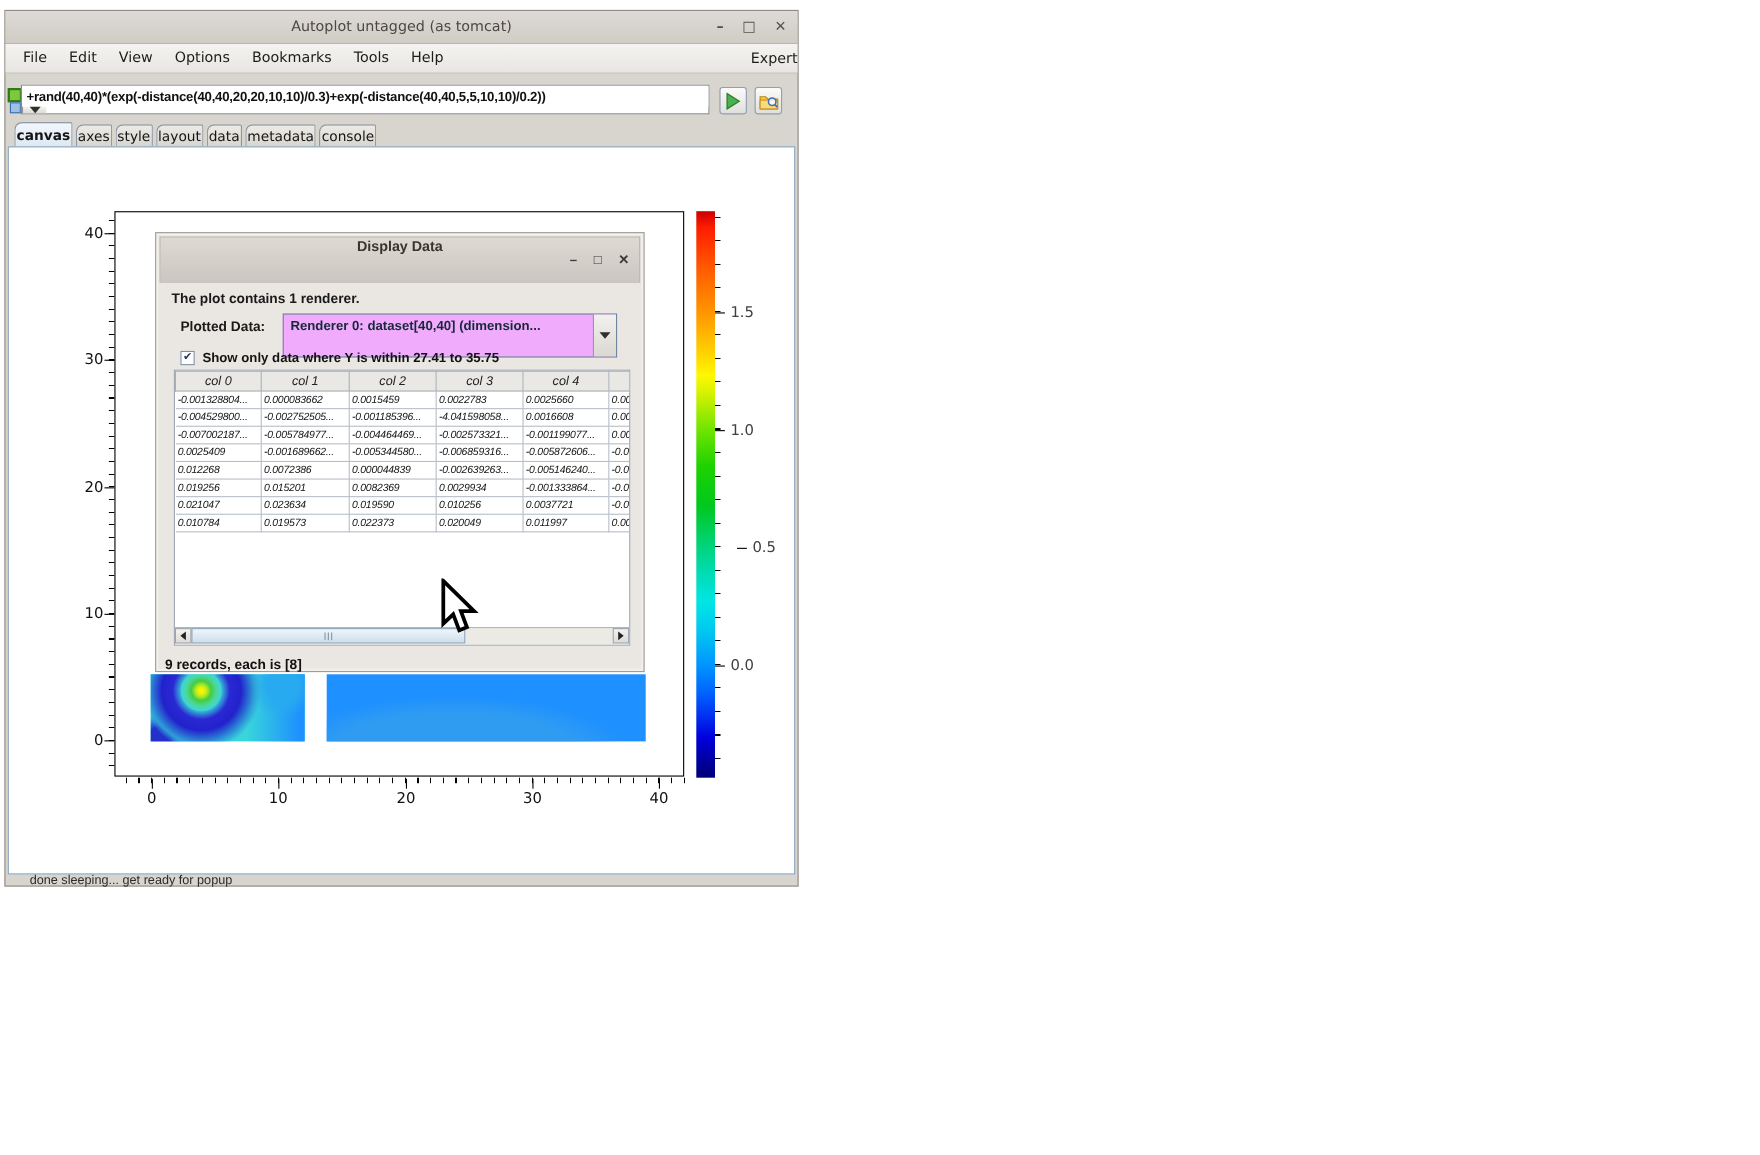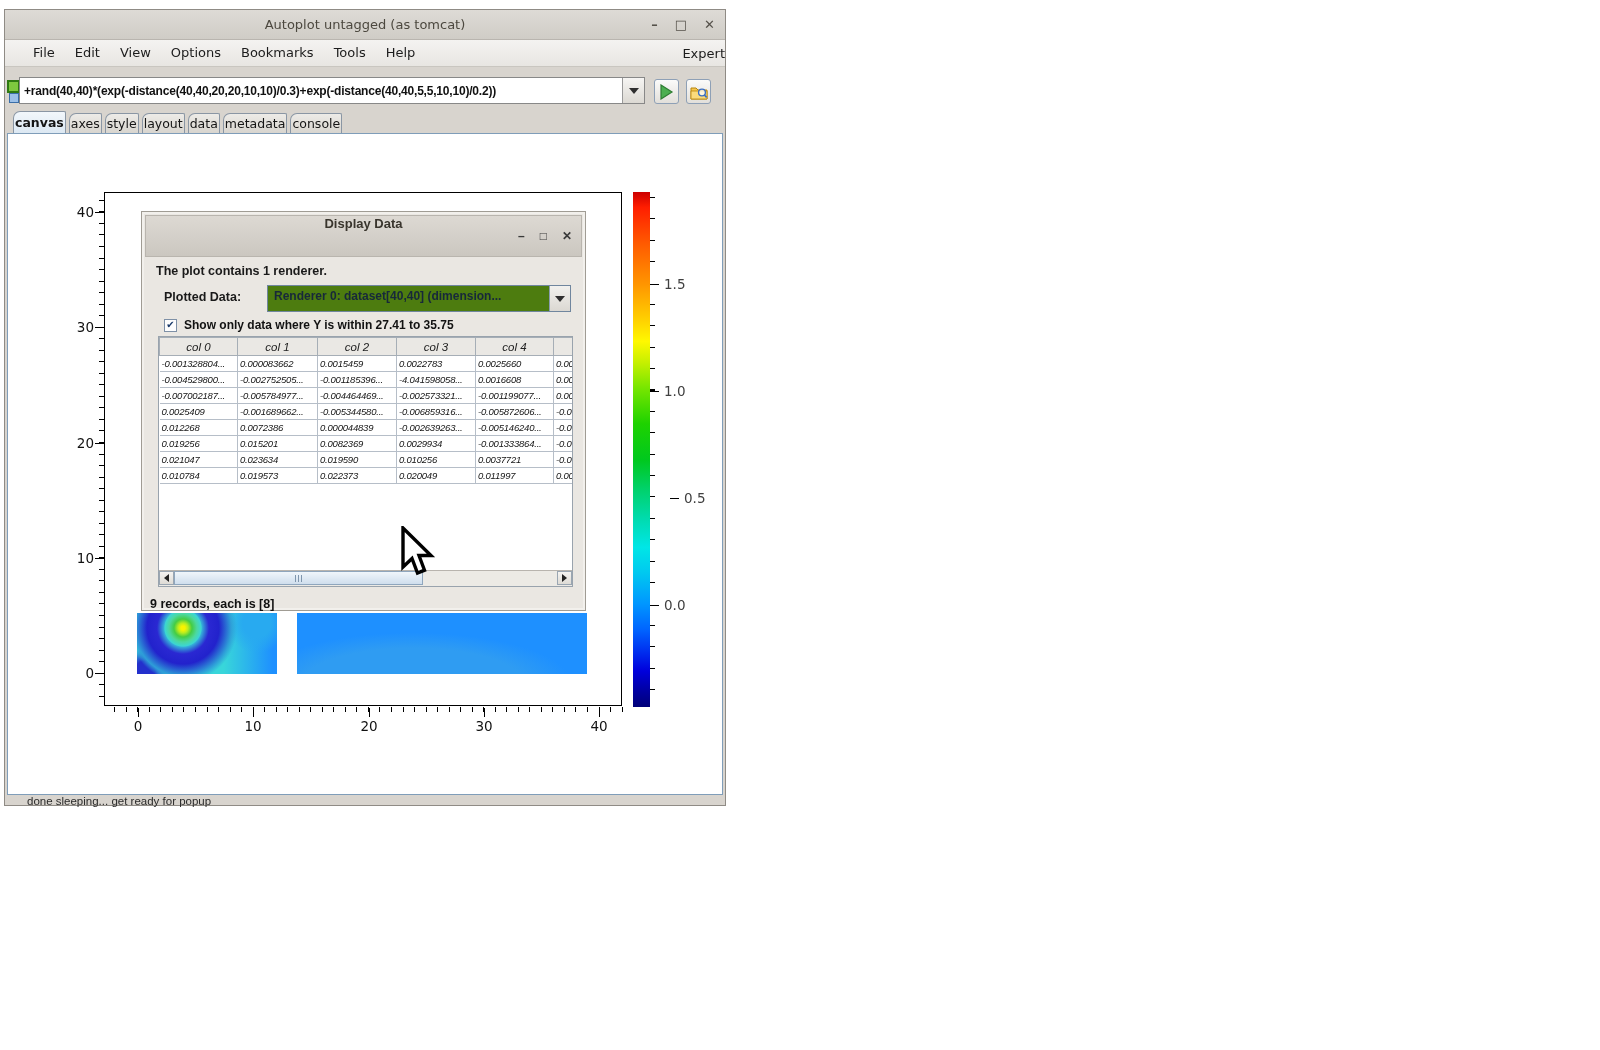--- a/index.html
+++ b/index.html
@@ -14,33 +14,33 @@
     background:linear-gradient(#dedbd6,#cfccc6);border-bottom:1px solid #b9b5af;
     display:flex;align-items:center;justify-content:center;
     font-size:13px;color:#4c483f;}
   .win-controls{position:absolute;right:10px;top:0;height:100%;display:flex;gap:17px;
     align-items:center;color:#55514a;font-size:13px;font-weight:bold;}
   .win-controls span{cursor:default;line-height:1;}
 
   .menubar{position:absolute;left:0;top:30px;right:0;height:26px;
     background:linear-gradient(#f4f3f1,#e8e6e2);border-bottom:1px solid #c9c6c0;
     display:flex;align-items:center;font-size:13px;color:#1c1c1c;}
-  .menu-items{display:flex;padding-left:18px;}
+  .menu-items{display:flex;padding-left:6px;}
   .menu-item{padding:0 10px;line-height:26px;}
   .menubar-right{margin-left:auto;}
 
   
   .toolbar{position:absolute;left:0;top:56px;right:0;height:46px;}
   .dsicon{position:absolute;left:2px;top:14px;width:14px;height:26px;}
   .dsicon .sq-green{position:absolute;left:0;top:0;width:9px;height:9px;
     background:#7ec83e;border:2px solid #2f7a12;}
   .dsicon .sq-blue{position:absolute;left:2px;top:13px;width:8px;height:8px;
     background:#9cc0e8;border:1px solid #3a6ea8;}
   .uri-combo{position:absolute;left:14px;top:11px;width:626px;height:27px;
-    background:#fff;border:1px solid #888;display:flex;box-sizing:border-box;}
+    background:#fff;border:1px solid #888;display:flex;box-sizing:border-box;flex-direction:column;}
   .uri-input{flex:1;border:none;outline:none;background:#fff;margin:0;
     font-family:"Liberation Sans",sans-serif;font-size:12px;font-weight:bold;color:#111;
     padding:0 2px 0 4px;letter-spacing:-0.2px;}
   .uri-arrow-btn{width:21px;border-left:1px solid #999;
     background:linear-gradient(#f6f5f3,#dcd9d3);
     display:flex;align-items:center;justify-content:center;}
   .tri-down{width:0;height:0;border-left:5px solid transparent;
     border-right:5px solid transparent;border-top:6px solid #2f2f2f;}
   .tb-btn{position:absolute;top:13px;width:25px;height:25px;box-sizing:border-box;
     border:1px solid #8ea0b6;border-radius:3px;
@@ -125,22 +125,22 @@
   .dlg-title{position:absolute;left:3px;right:3px;top:3px;height:42px;
     background:linear-gradient(#ddd9d3,#cbc7c0);border:1px solid #b9b5ae;box-sizing:border-box;
     display:flex;align-items:flex-start;justify-content:center;
     font-family:"Liberation Sans",sans-serif;font-size:13px;font-weight:bold;color:#39352d;}
   .dlg-controls{position:absolute;right:9px;top:0;height:100%;display:flex;gap:15px;
     align-items:center;font-size:12px;font-weight:bold;color:#3a3a3a;}
   .dlg-body{position:absolute;left:3px;right:3px;top:30px;bottom:3px;
     font-family:"Liberation Sans",sans-serif;}
   .dlg-intro{position:absolute;left:11px;top:22px;font-size:12.5px;font-weight:bold;color:#1a1a1a;}
   .plotted-label{position:absolute;left:19px;top:48px;font-size:12.5px;font-weight:bold;color:#1a1a1a;}
-  .combo{position:absolute;left:122px;top:43px;width:304px;height:27px;box-sizing:border-box;
-    border:1px solid #70869e;display:flex;background:#4d7c0f;}
+  .combo{position:absolute;left:112px;top:43px;width:304px;height:40px;box-sizing:border-box;
+    border:1px solid #70869e;display:flex;background:#f0abfc;}
   .combo-value{flex:1;font-size:12px;font-weight:bold;color:#17283a;line-height:21px;
     padding-left:6px;white-space:nowrap;overflow:hidden;}
   .combo-arrow{width:20px;background:linear-gradient(#f2f1ee,#dbd8d2);
     border-left:1px solid #8a9cb0;display:flex;align-items:center;justify-content:center;}
   .chk-row{position:absolute;left:19px;top:76px;display:flex;align-items:center;}
   .chk-box{width:13px;height:13px;box-sizing:border-box;background:#fdfdfd;
     border:1px solid #7e90a6;display:flex;align-items:center;justify-content:center;
     font-size:10px;color:#1a3a6a;line-height:1;}
   .chk-label{margin-left:7px;font-size:12px;font-weight:bold;color:#121212;}
 

